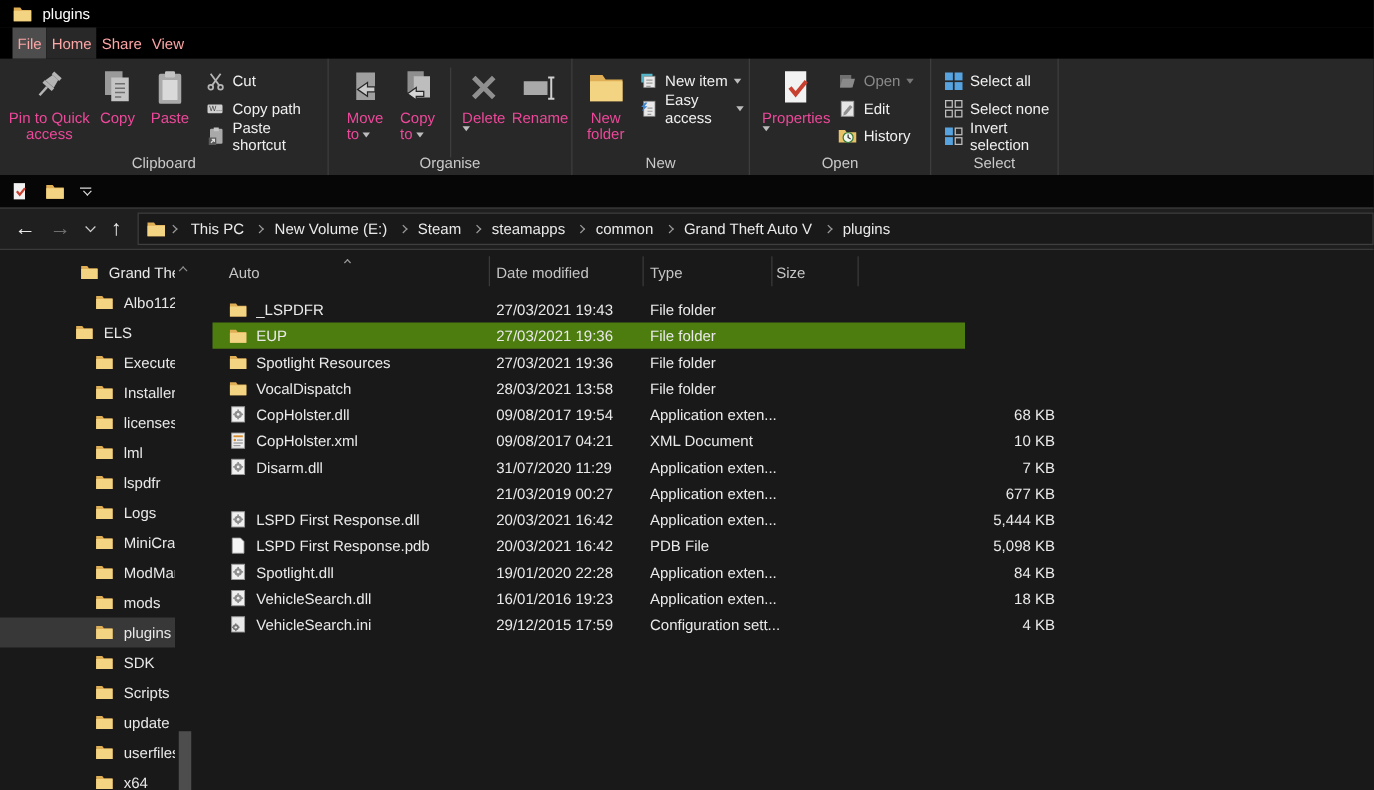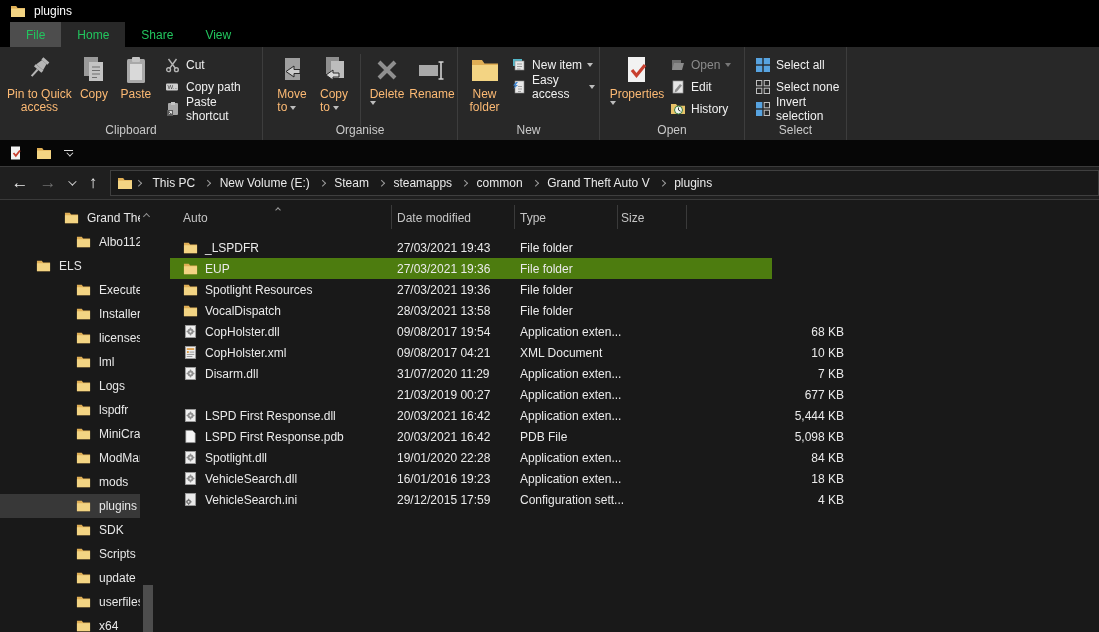--- a/index.html
+++ b/index.html
@@ -7,33 +7,33 @@
     font-family:"Liberation Sans","DejaVu Sans",sans-serif; font-size:12px; color:#eaeaea;
     -webkit-font-smoothing:antialiased; }
   .win { position:relative; width:1099px; height:632px; background:#191919; }
 
   
   .titlebar { position:absolute; left:0; top:0; width:100%; height:22px; background:#000;
     display:flex; align-items:center; padding-left:10px; gap:8px; }
   .titlebar .ttl { color:#fff; }
   .tabrow { position:absolute; left:0; top:22px; width:100%; height:25px; background:#000;
     display:flex; align-items:stretch; padding-left:10px; }
-  .tab { padding:0 16px; display:flex; align-items:center; color:#22c55e; cursor:default; }
+  .tab { padding:0 4px; display:flex; align-items:center; color:#fca5a5; cursor:default; }
   .tab.file { background:#4d4d4d; }
   .tab.active { background:#282828; }
 
   
   .ribbon { position:absolute; left:0; top:47px; width:100%; height:93px; background:#282828; }
   .group { position:absolute; top:0; height:93px; border-right:1px solid #3d3d3d; }
   .group-label { position:absolute; left:0; right:0; bottom:3px; text-align:center; color:#c9c9c9; }
   .group-body { position:absolute; left:0; top:5px; right:0; display:flex; align-items:flex-start; }
   .big-btn { display:flex; flex-direction:column; align-items:center; padding-top:2px; cursor:default; }
   .icon32 { width:32px; height:32px; display:block; }
   .icon32 svg { width:32px; height:32px; display:block; }
-  .big-label { text-align:center; line-height:13px; margin-top:2px; color:#fdba74; }
+  .big-label { text-align:center; line-height:13px; margin-top:2px; color:#ec4899; }
   .l2 { display:flex; align-items:center; gap:3px; line-height:13px; }
   .small-col { display:flex; flex-direction:column; margin-top:2px; }
   .small-btn { display:flex; align-items:center; gap:5px; height:22px; padding:0 4px; cursor:default; color:#f0f0f0; }
   .icon16 { width:16px; height:16px; display:block; flex:0 0 16px; }
   .icon16 svg { width:16px; height:16px; display:block; }
   .caret { width:0; height:0; border-left:3.5px solid transparent; border-right:3.5px solid transparent;
     border-top:4px solid #bdbdbd; display:inline-block; }
   .vdiv { width:1px; background:#3d3d3d; height:72px; margin:2px 5px 0 5px; }
   .disabled { color:#8a8a8a !important; }
   .disabled .caret { border-top-color:#777; }
@@ -460,21 +460,21 @@
         </div>
         <div class="tree-item" style="padding-left: 76px;">
           <span class="icon16">
             <svg viewBox="0 0 16 16">
               <path d="M1 3h5.2l1.4 1.9H15V14H1z" fill="#dfae55"></path>
               <path d="M1 5.6h14V14H1z" fill="#f3d483"></path>
             </svg>
           </span>
           <span>Albo1125</span>
         </div>
-        <div class="tree-item" style="padding-left: 36px;">
+        <div class="tree-item" style="padding-left: 60px;">
           <span class="icon16">
             <svg viewBox="0 0 16 16">
               <path d="M1 3h5.2l1.4 1.9H15V14H1z" fill="#dfae55"></path>
               <path d="M1 5.6h14V14H1z" fill="#f3d483"></path>
             </svg>
           </span>
           <span>ELS</span>
         </div>
         <div class="tree-item" style="padding-left: 76px;">
           <span class="icon16">
@@ -512,30 +512,30 @@
           </span>
           <span>lml</span>
         </div>
         <div class="tree-item" style="padding-left: 76px;">
           <span class="icon16">
             <svg viewBox="0 0 16 16">
               <path d="M1 3h5.2l1.4 1.9H15V14H1z" fill="#dfae55"></path>
               <path d="M1 5.6h14V14H1z" fill="#f3d483"></path>
             </svg>
           </span>
+          <span>lspdfr</span>
+        </div>
+        <div class="tree-item" style="padding-left: 76px;">
+          <span class="icon16">
+            <svg viewBox="0 0 16 16">
+              <path d="M1 3h5.2l1.4 1.9H15V14H1z" fill="#dfae55"></path>
+              <path d="M1 5.6h14V14H1z" fill="#f3d483"></path>
+            </svg>
+          </span>
           <span>Logs</span>
-        </div>
-        <div class="tree-item" style="padding-left: 76px;">
-          <span class="icon16">
-            <svg viewBox="0 0 16 16">
-              <path d="M1 3h5.2l1.4 1.9H15V14H1z" fill="#dfae55"></path>
-              <path d="M1 5.6h14V14H1z" fill="#f3d483"></path>
-            </svg>
-          </span>
-          <span>lspdfr</span>
         </div>
         <div class="tree-item" style="padding-left: 76px;">
           <span class="icon16">
             <svg viewBox="0 0 16 16">
               <path d="M1 3h5.2l1.4 1.9H15V14H1z" fill="#dfae55"></path>
               <path d="M1 5.6h14V14H1z" fill="#f3d483"></path>
             </svg>
           </span>
           <span>MiniCras</span>
         </div>

